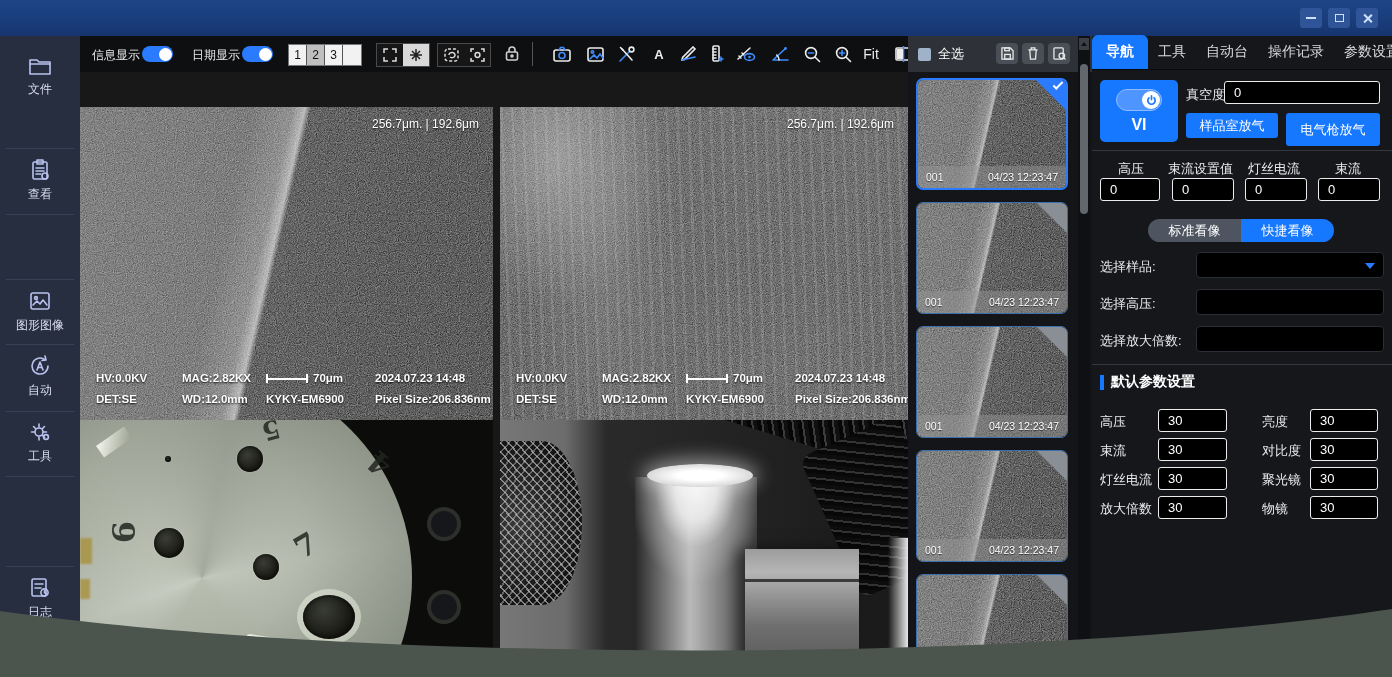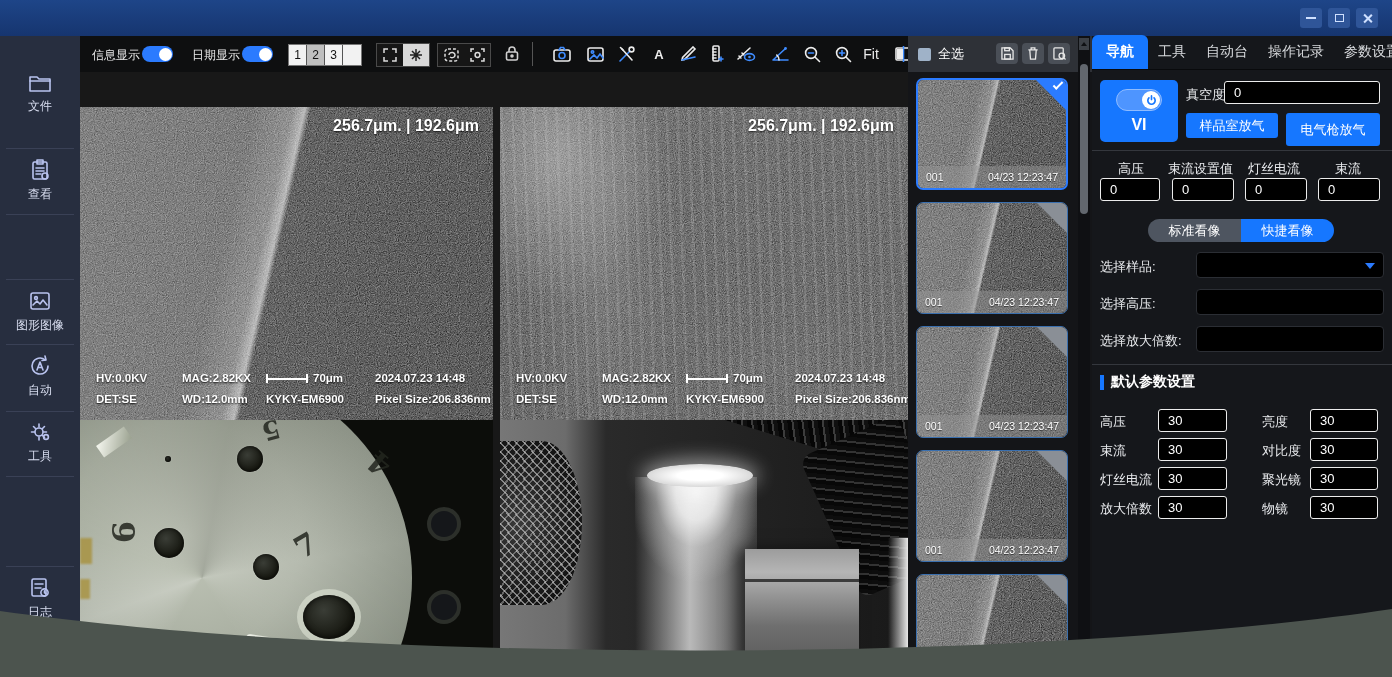--- a/index.html
+++ b/index.html
@@ -58,21 +58,21 @@
   .cam-r{left:420px;top:348px;width:408px;height:257px;}
   .scene{position:absolute;inset:0;}
   .scene-edge{background:linear-gradient(103deg,#575757 0%,#515151 36%,#6f6f6f 44%,#a8a8a8 46.5%,#2e2e2e 47.6%,#272727 72%,#242424 100%);}
   .scene-streaks{background:
      radial-gradient(ellipse 170px 240px at 14% 16%, rgba(200,200,200,.45), rgba(0,0,0,0) 62%),
      radial-gradient(ellipse 120px 300px at 26% 55%, rgba(150,150,150,.22), rgba(0,0,0,0) 70%),
      radial-gradient(ellipse 260px 140px at 70% 85%, rgba(120,120,120,.15), rgba(0,0,0,0) 70%),
      repeating-linear-gradient(88deg, rgba(170,170,170,.20) 0 2px, rgba(30,30,30,0) 3px 11px),
      linear-gradient(#414141,#363636);}
   .noise{position:absolute;inset:0;width:100%;height:100%;opacity:.5;pointer-events:none;}
-  .sem-scale{position:absolute;top:10px;right:14px;font-size:16px;font-weight:bold;color:#fff;text-shadow:0 1px 2px rgba(0,0,0,.8);}
+  .sem-scale{position:absolute;top:10px;right:14px;font-size:12px;font-weight:normal;color:#fff;text-shadow:0 1px 2px rgba(0,0,0,.8);}
   .sem-meta{position:absolute;left:16px;bottom:10px;display:flex;color:#fff;font-size:11.5px;font-weight:bold;text-shadow:0 1px 2px rgba(0,0,0,.9);}
   .sem-meta .col{display:flex;flex-direction:column;line-height:21px;}
   .c1{width:86px;} .c2{width:84px;} .c3{width:109px;} .c4{width:120px;}
   .sbar-row{display:flex;align-items:center;gap:5px;}
   .sbar{display:inline-block;width:42px;height:9px;border-left:2px solid #fff;border-right:2px solid #fff;position:relative;}
   .sbar::after{content:"";position:absolute;left:0;right:0;top:3.5px;border-top:2px solid #fff;}
 
   
   .cam-l .base{position:absolute;inset:0;background:#0c0d0a;}
   .disc{position:absolute;left:-88px;top:-52px;width:420px;height:420px;border-radius:50%;
@@ -174,21 +174,21 @@
       <div class="winbtn">
           <span class="g-max"></span>
         </div>
       <div class="winbtn">
           <span class="g-close"></span>
         </div>
     </div>
   </div>
 
   <div class="sidebar">
-    <div class="sb-item" style="top:36px;align-items:center;">
+    <div class="sb-item" style="top:19px;align-items:center;">
       <svg width="24" height="22" viewBox="0 0 24 22">
           <path d="M2 5h7l2 2h11v12H2z"></path>
           <path d="M2 9h20"></path>
         </svg>
       <span class="lbl">文件</span>
     </div>
     <div class="sb-sep" style="top:112px;"></div>
     <div class="sb-item" style="top:90px;">
       <svg width="24" height="24" viewBox="0 0 24 24" style="margin-top:32px">
           <rect x="5" y="4" width="14" height="17" rx="1.5"></rect>

